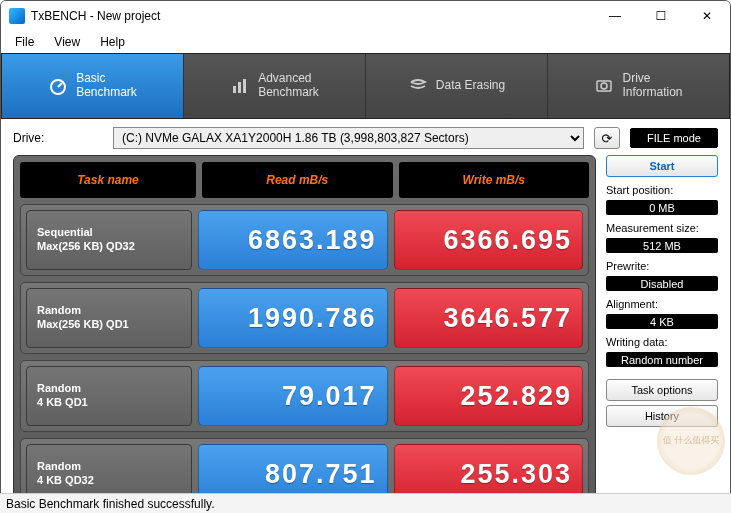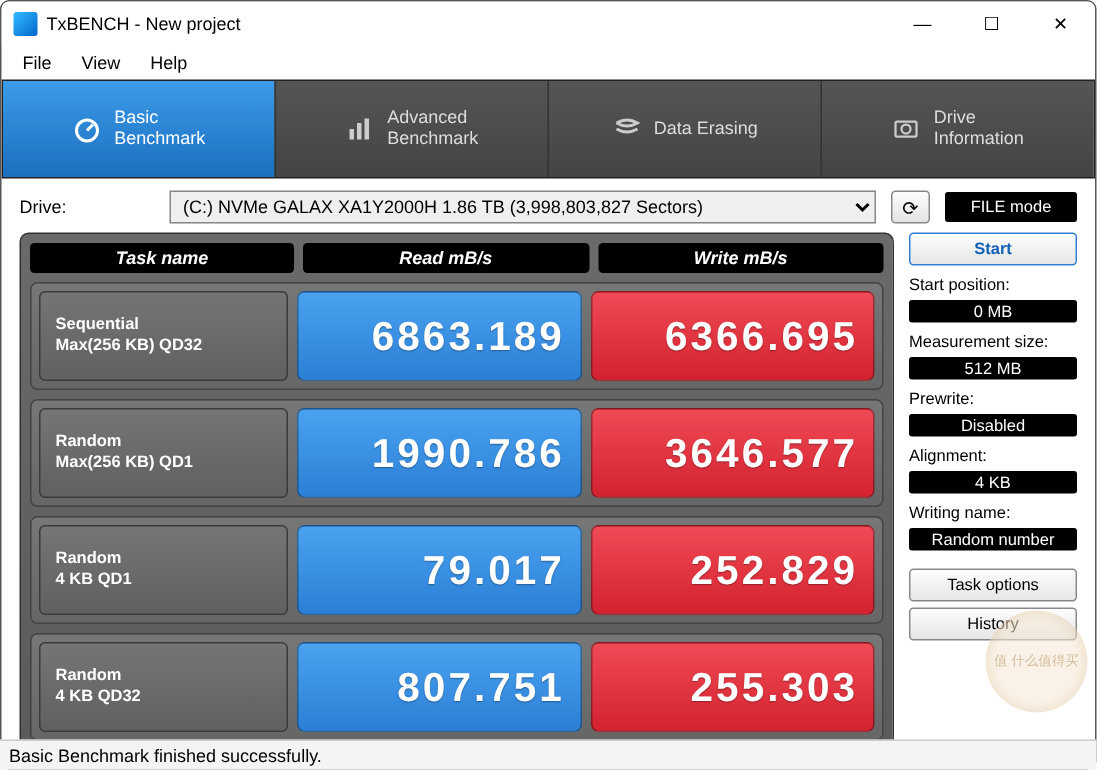--- a/index.html
+++ b/index.html
@@ -31,21 +31,21 @@
 .filemode { width: 88px; height: 20px; background: #000; color: #fff; font-size: 11px; display: flex; align-items: center; justify-content: center; border: 1px solid #000; border-radius: 2px; cursor: pointer; }
 
 
 .main { display: flex; padding: 0 12px 0 12px; gap: 10px; }
 .left { flex: 1; }
 .right { width: 112px; display: flex; flex-direction: column; gap: 4px; }
 
 
 .panel { background: linear-gradient(#6a6a6a,#5a5a5a); border: 1px solid #333; border-radius: 6px; padding: 6px 6px 6px 6px; }
 .hdrrow { display: flex; gap: 6px; margin-bottom: 6px; }
-.hdrcell { background: #000; color: #ffffff; font-size: 12px; font-style: italic; font-weight: bold; height: 20px; display: flex; align-items: center; justify-content: center; border-radius: 3px; text-align: right; }
+.hdrcell { background: #000; color: #f97316; font-size: 12px; font-style: italic; font-weight: bold; height: 36px; display: flex; align-items: center; justify-content: center; border-radius: 3px; text-align: right; }
 .hdrcell.task { width: 176px; }
 .hdrcell.val { flex: 1; }
 
 .resrow { display: flex; gap: 6px; margin-bottom: 6px; background: linear-gradient(#777,#666); border: 1px solid #444; border-radius: 5px; padding: 5px; }
 .resrow:last-child { margin-bottom: 0; }
 .taskcell { width: 166px; background: linear-gradient(#757575,#606060); border: 1px solid #3a3a3a; border-radius: 4px; color: #fff; font-size: 11px; font-weight: bold; padding: 10px 10px; line-height: 1.25; display: flex; flex-direction: column; justify-content: center; }
 .valcell { flex: 1; border-radius: 5px; display: flex; align-items: center; justify-content: flex-end; padding: 0 10px; font-family: Liberation Sans, sans-serif; font-weight: 900; font-size: 27px; letter-spacing: 2px; color: #fff; height: 60px; border: 1px solid rgba(0,0,0,.35); text-shadow: 0 1px 1px rgba(0,0,0,.35); }
 .valcell.read { background: linear-gradient(#4aa2ef,#2b7fd6); }
 .valcell.write { background: linear-gradient(#ef4a55,#d4222f); }
 
@@ -186,21 +186,21 @@
 
     <div class="slabel">Measurement size:</div>
     <div class="sval">512 MB</div>
 
     <div class="slabel">Prewrite:</div>
     <div class="sval">Disabled</div>
 
     <div class="slabel">Alignment:</div>
     <div class="sval">4 KB</div>
 
-    <div class="slabel">Writing name:</div>
+    <div class="slabel">Writing data:</div>
     <div class="sval">Random number</div>
 
     <div style="height:4px"></div>
     <div class="sbtn">Task options</div>
     <div class="sbtn">History</div>
   </div>
 </div>
 
 <div class="status">Basic Benchmark finished successfully.</div>
 <div class="wm">值 什么值得买</div>

